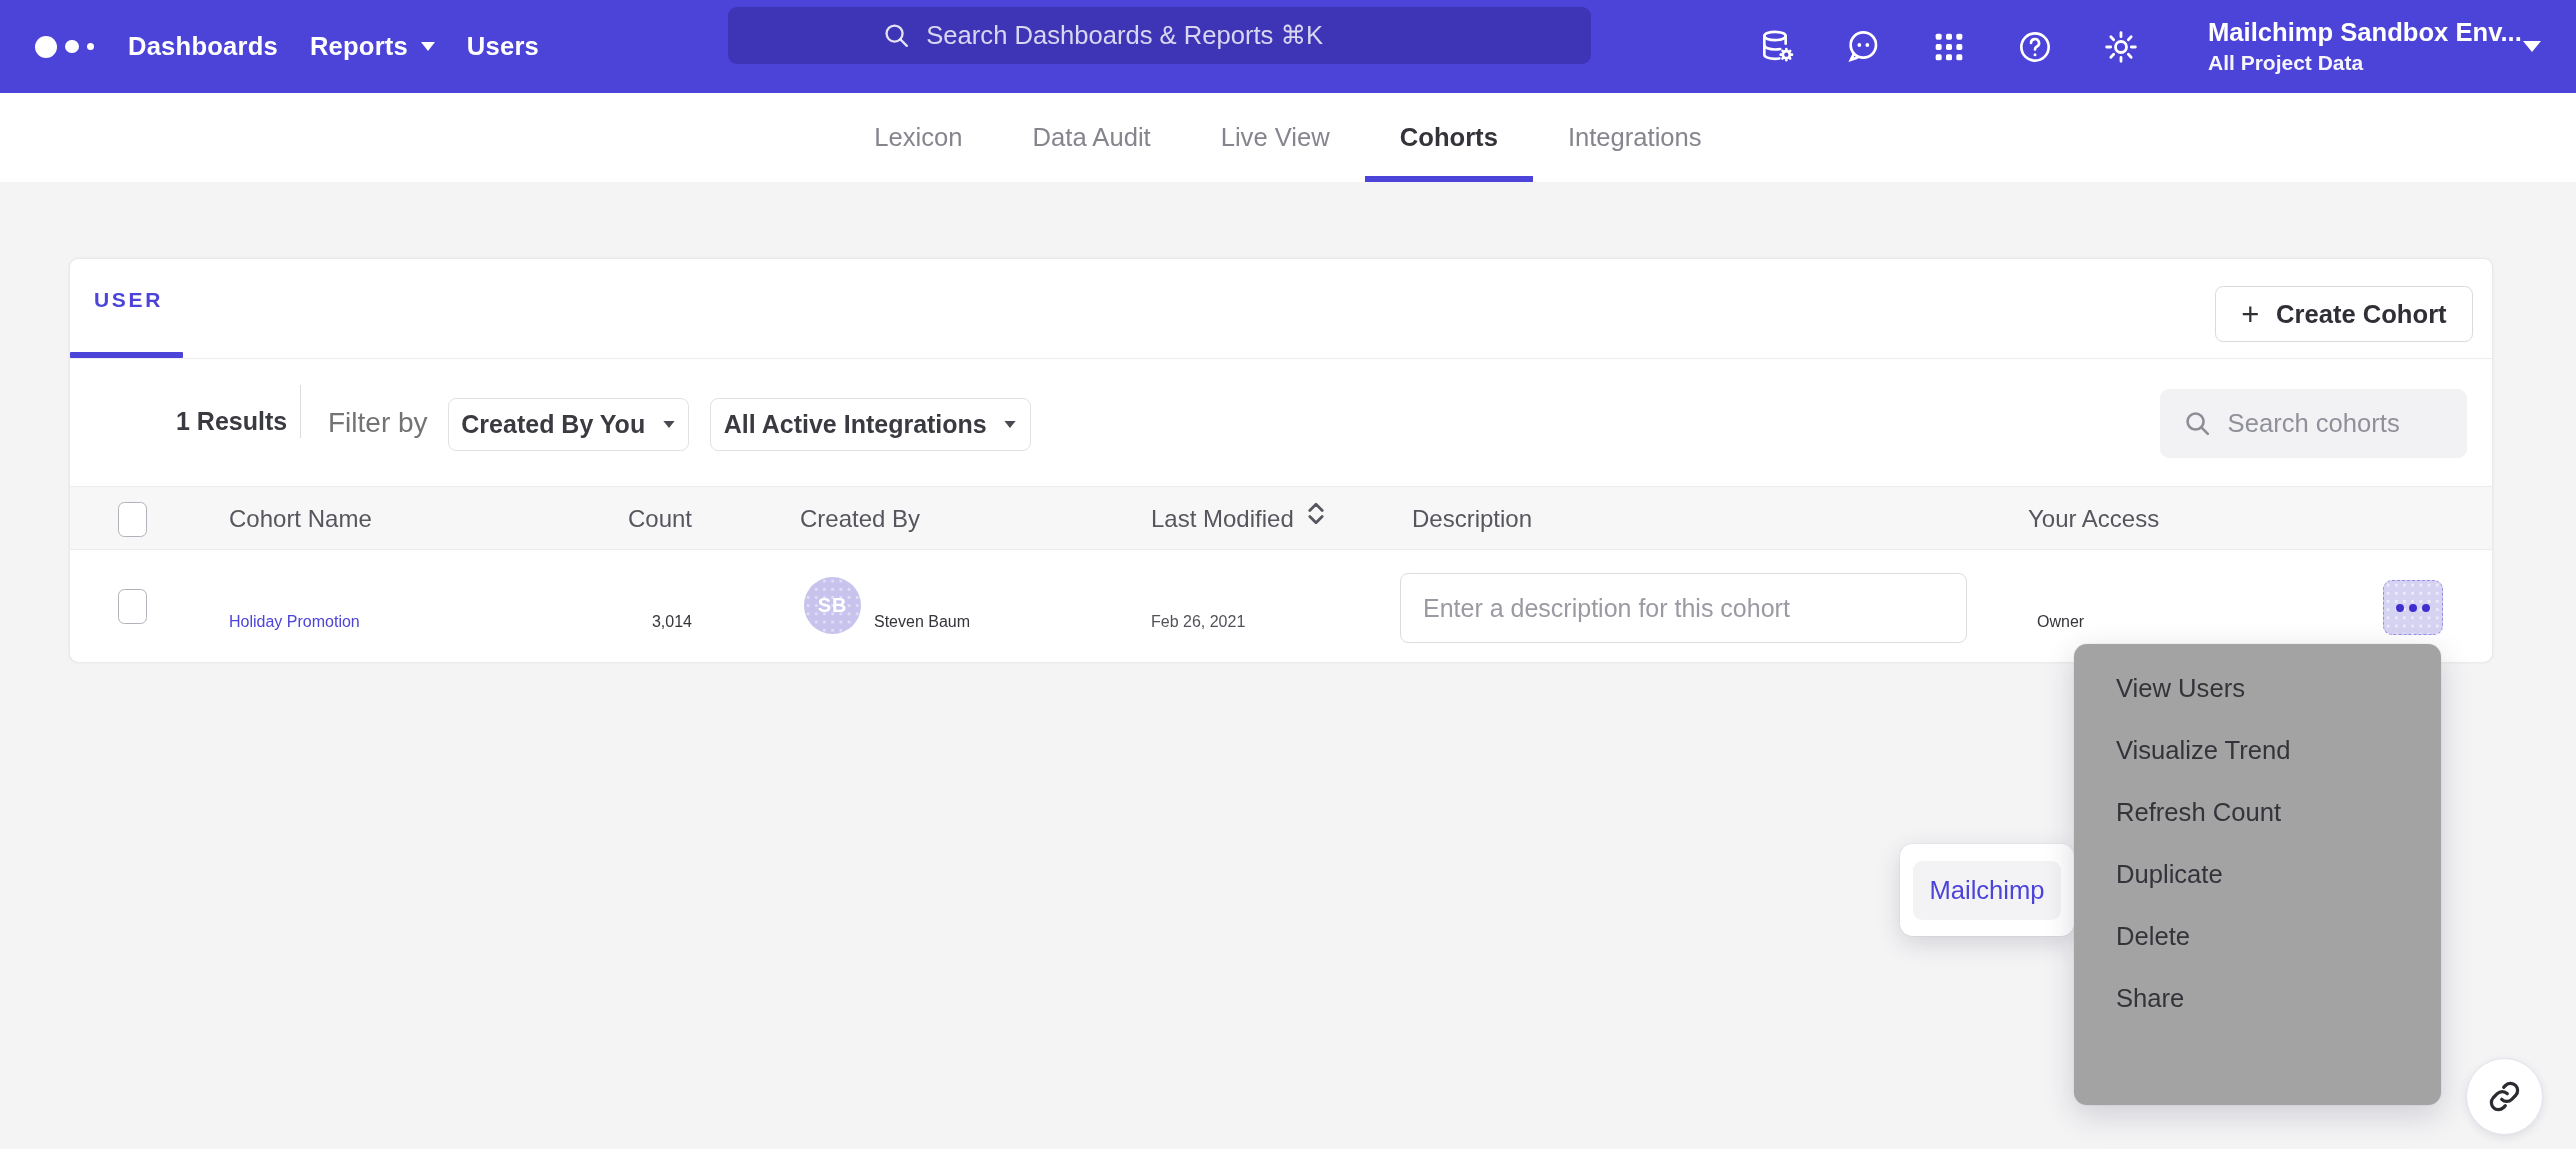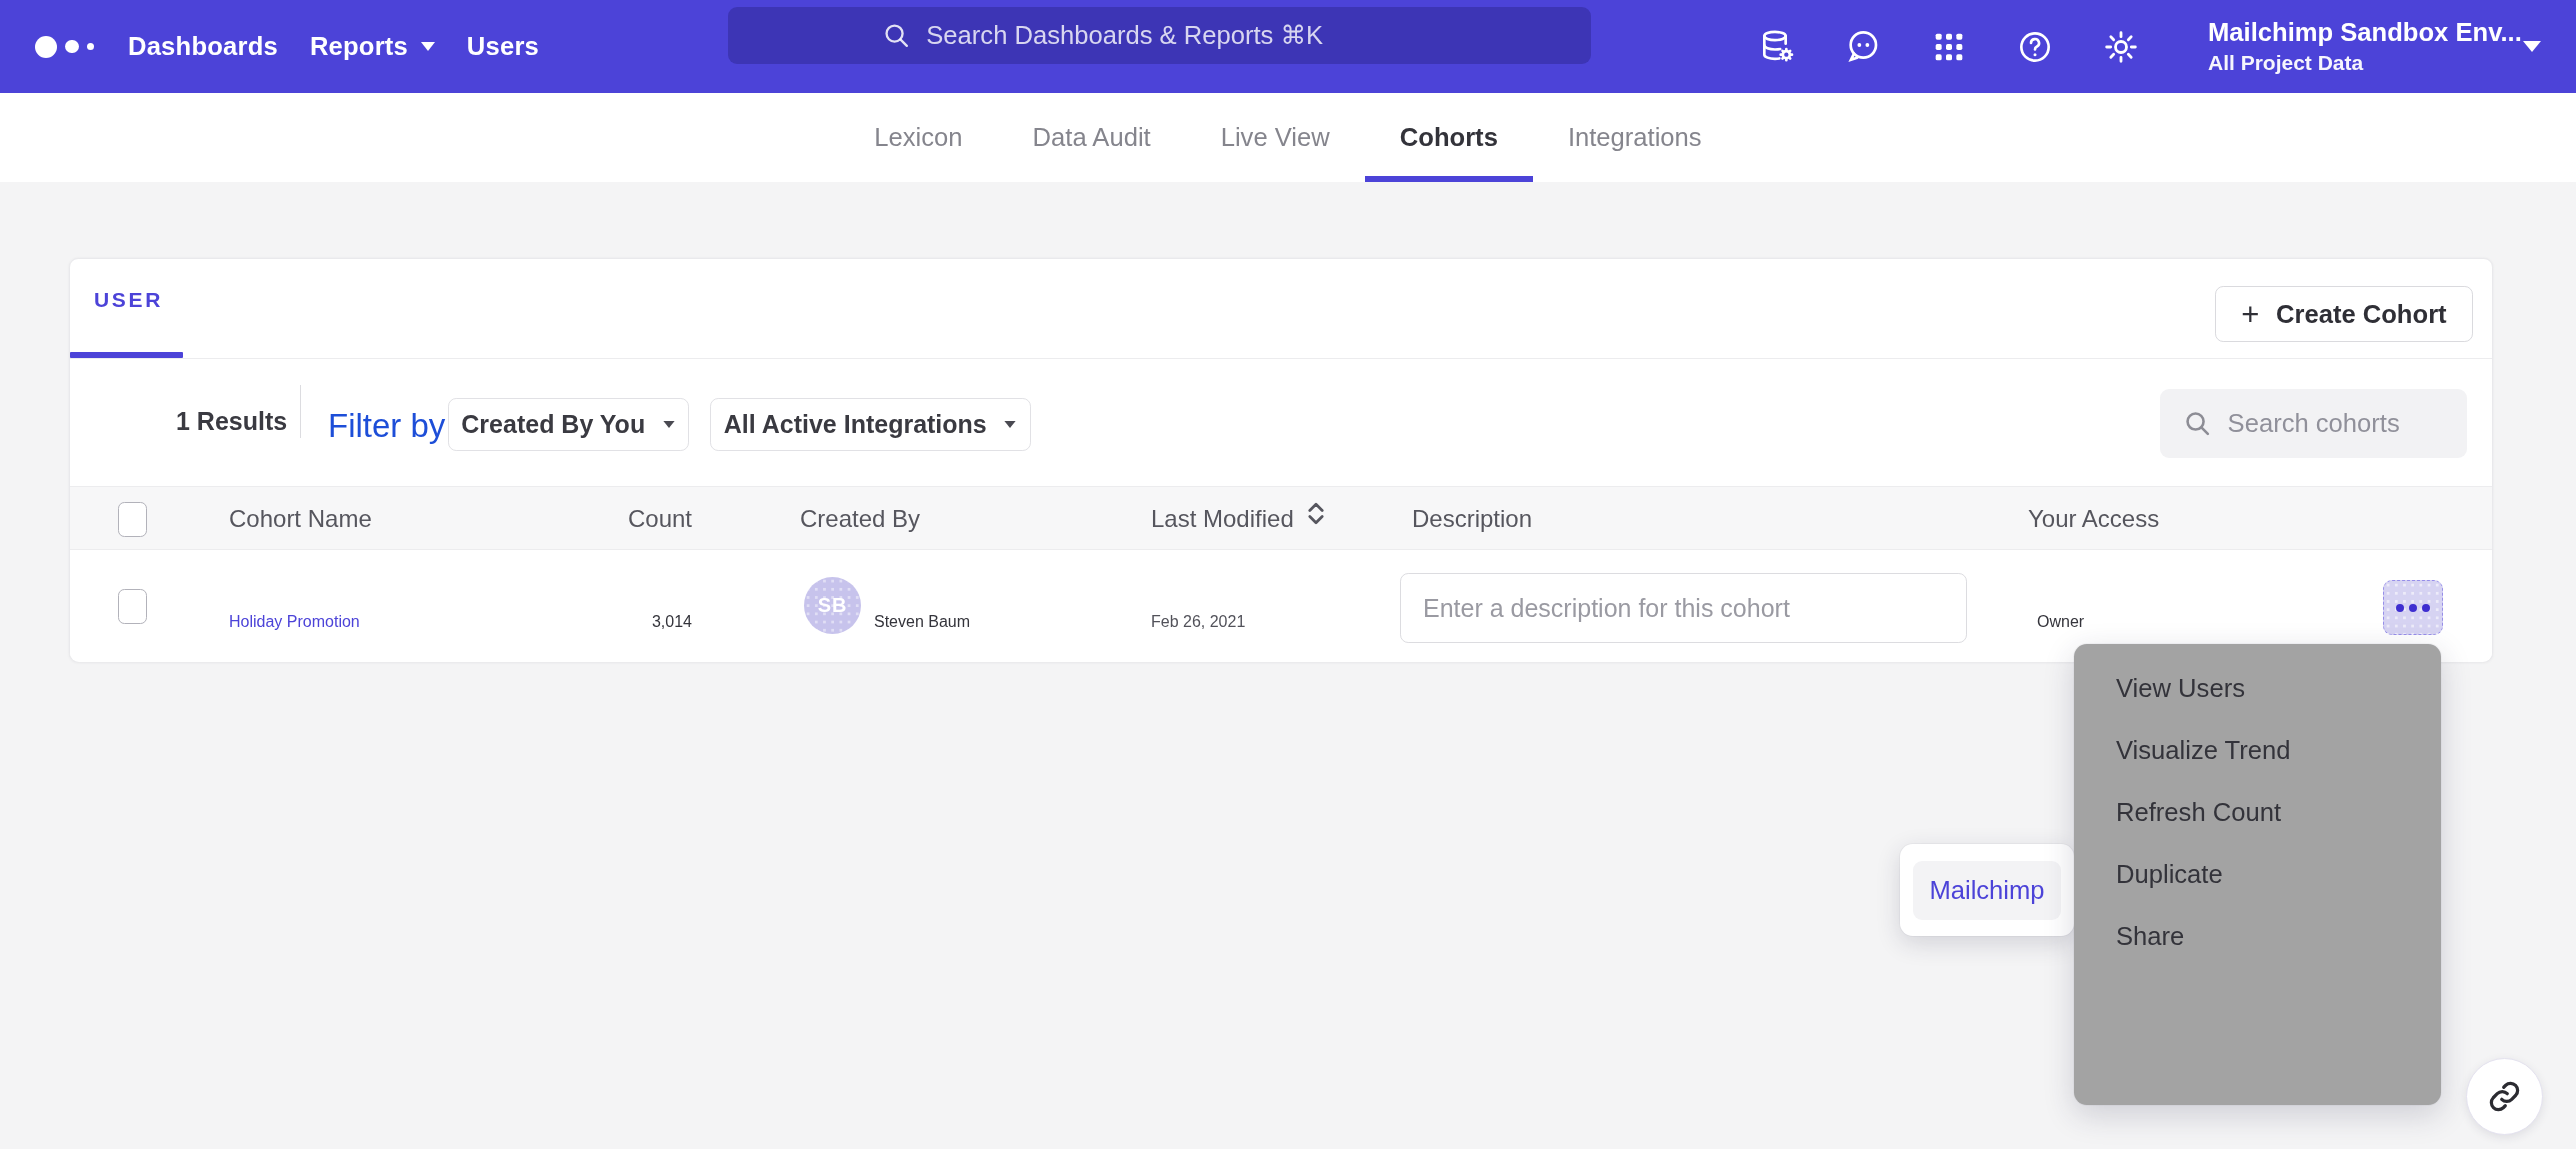--- a/index.html
+++ b/index.html
@@ -37,21 +37,21 @@
 
   
   .card { position:absolute; left:69px; top:258px; width:2424px; height:404px; background:#fff; border:0.9px solid #e9e9ec; border-radius:9.1px; box-shadow:0 0.9px 2.7px rgba(30,30,50,.06); }
   .usertab { position:absolute; left:24px; top:29px; width:88px; height:71px; color:#4c43d8; font-size:21px; font-weight:700; letter-spacing:2.7px; cursor:pointer; }
   .usertab-underline { position:absolute; left:0px; top:93px; width:113px; height:6.4px; background:#4c43d8; border-radius:0.9px; }
   .tabstrip-divider { position:absolute; left:0; top:99px; width:100%; height:0.9px; background:#ececee; }
 
   
   .results { position:absolute; left:106px; top:148px; font-size:25px; font-weight:700; color:#3a3a41; }
   .vdivider { position:absolute; left:230px; top:126px; width:0.9px; height:53px; background:#dcdce0; }
-  .filterby { position:absolute; left:258px; top:148px; font-size:33px; color:#1d4ed8; }
+  .filterby { position:absolute; left:258px; top:148px; font-size:28px; color:#737373; }
   .filterbtn { position:absolute; top:139px; height:53px; border:1.8px solid #e1e1e5; border-radius:8.2px; background:#fff; display:flex; align-items:center; justify-content:center; gap:16.5px; font-size:25px; font-weight:700; color:#3a3a41; cursor:pointer; }
   .filterbtn .caret { color:#4a4a52; transform:scale(.8); }
   .btn-created { left:378px; width:241px; }
   .btn-integrations { left:640px; width:321px; }
   .cohort-search { position:absolute; left:2090px; top:130px; width:307px; height:69px; background:#f2f2f4; border-radius:9.1px; display:flex; align-items:center; gap:14.6px; padding:0 22px; cursor:text; }
   .cohort-search svg { width:31px; height:31px; flex:none; }
   .cohort-search input { border:none; outline:none; background:transparent; font-size:25.6px; color:#55555d; width:201px; font-family:"Liberation Sans", sans-serif; }
   .cohort-search input::placeholder { color:#90909a; }
 
   
@@ -239,20 +239,21 @@
       <span class="dot-ring"></span>
       <span class="dot-ring"></span>
     </div>
   </div>
 
   <div class="ctxmenu">
     <div class="ctxitem">View Users</div>
     <div class="ctxitem">Visualize Trend</div>
     <div class="ctxitem">Refresh Count</div>
     <div class="ctxitem">Duplicate</div>
+    <div class="ctxitem">Delete</div>
     <div class="ctxitem">Share</div>
   </div>
 
   <div class="submenu">
     <div class="subitem">Mailchimp</div>
   </div>
 
   <div class="linkfab">
     <svg viewBox="0 0 24 24" fill="none" stroke="#2b2b31" stroke-width="2.1" stroke-linecap="round">
       <path d="M10.2 13.8a4.6 4.6 0 0 0 6.5 0l2.6-2.6a4.6 4.6 0 0 0-6.5-6.5l-1.3 1.3"></path>

